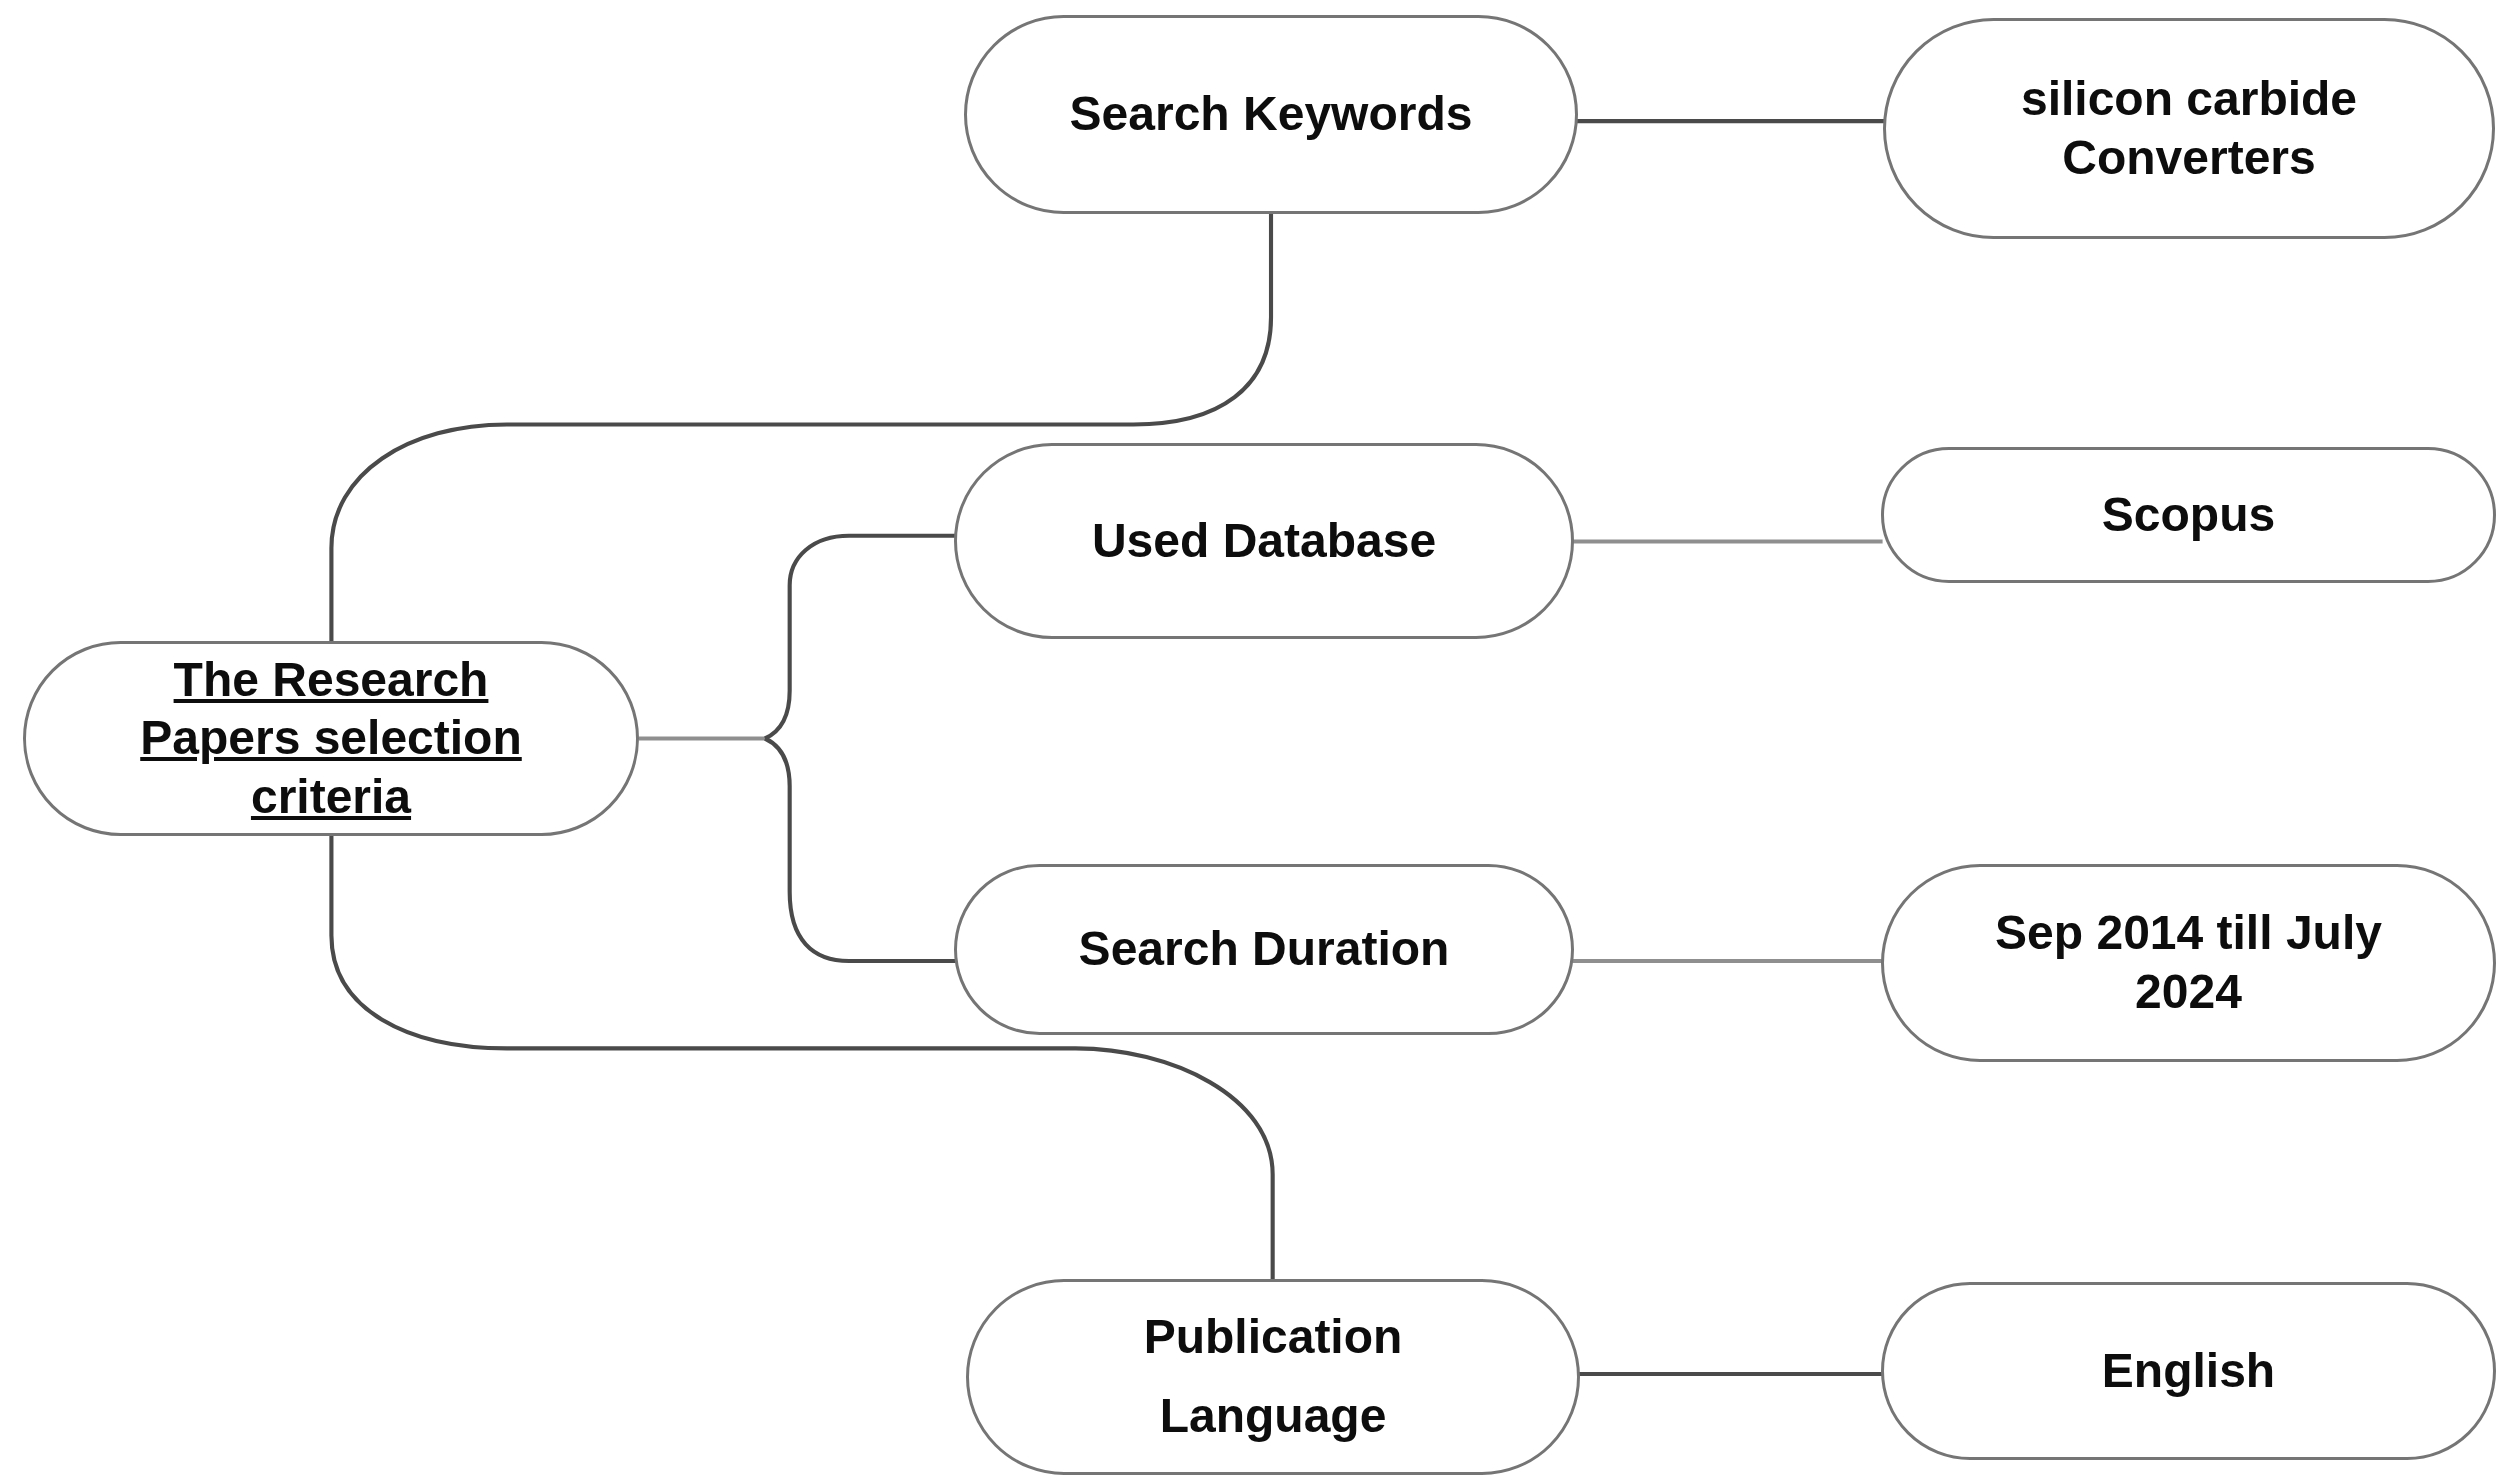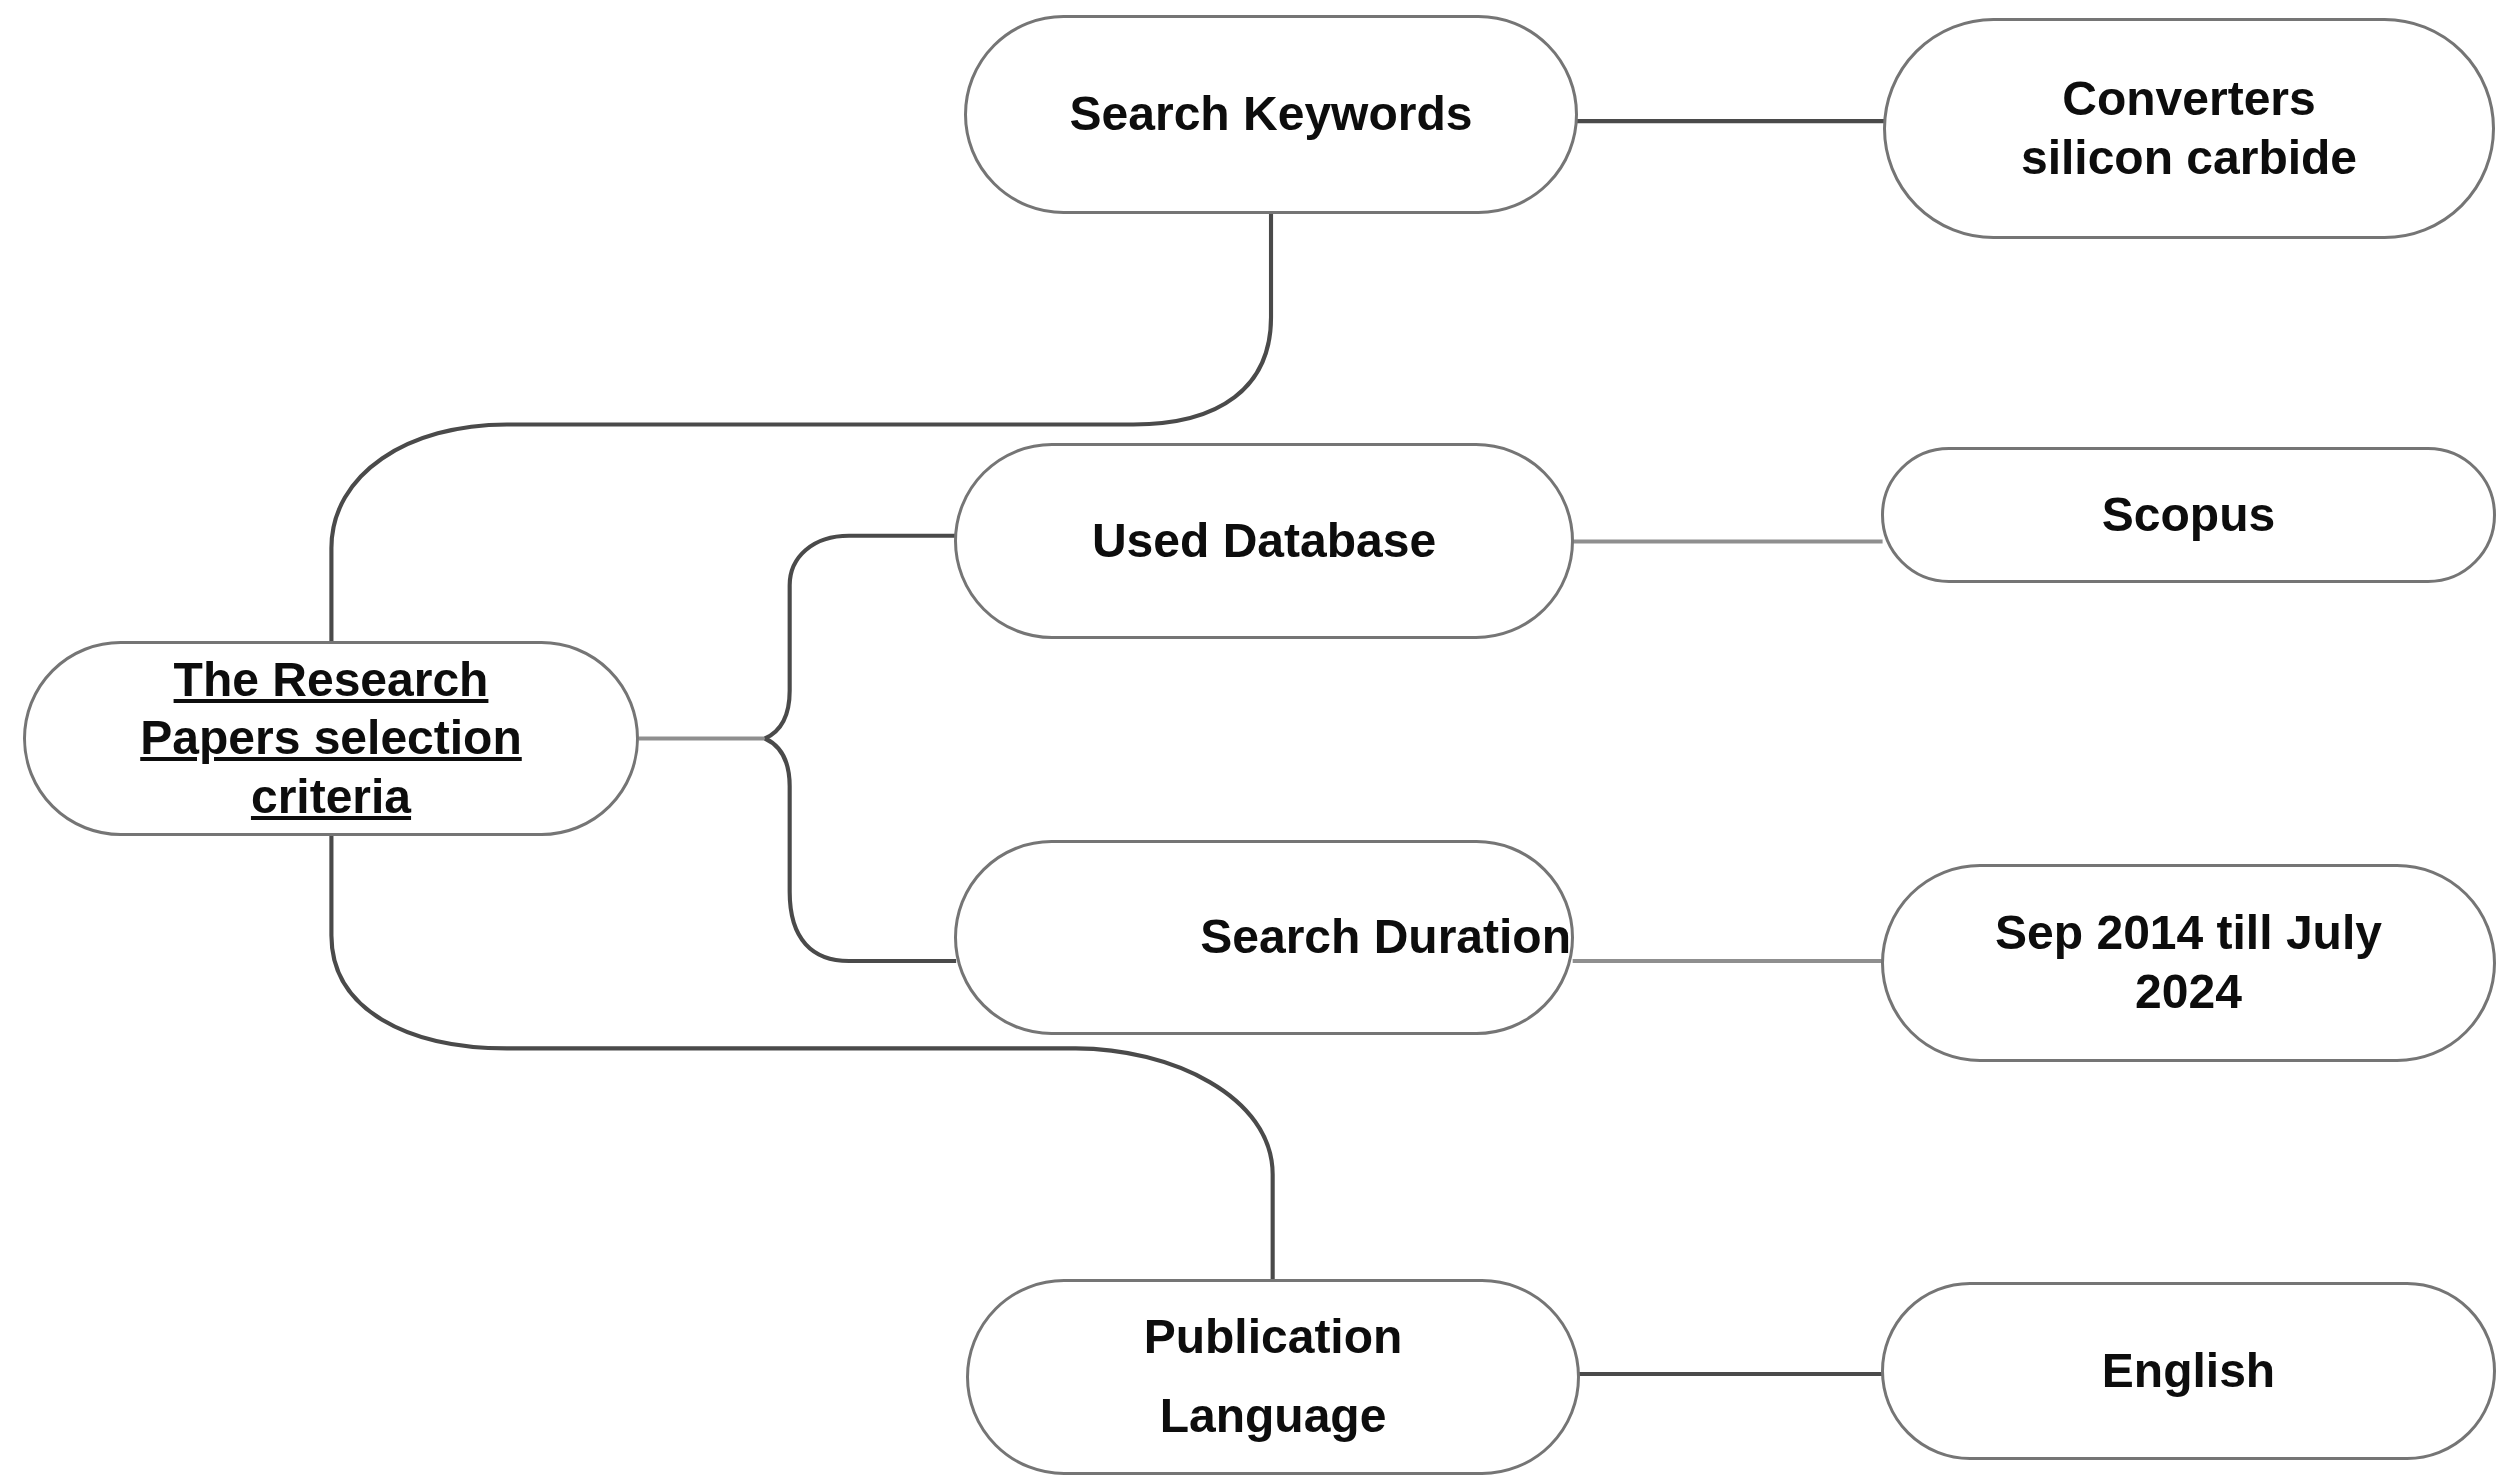--- a/index.html
+++ b/index.html
@@ -44,21 +44,21 @@
     line-height: 1.22;
   }
   .node span { display: block; white-space: nowrap; }
 
   
   #node-search-keywords      { left: 964px; top: 15px;   width: 614px; height: 199px; }
   #node-silicon-carbide      { left: 1883px; top: 18px;   width: 612px; height: 221px; }
   #node-used-database        { left: 954px; top: 443px;  width: 620px; height: 196px; }
   #node-scopus               { left: 1881px; top: 447px;  width: 615px; height: 136px; }
   #node-root                 { left: 23px;   top: 641px;  width: 616px; height: 195px; text-decoration: underline; }
-  #node-search-duration      { left: 954px; top: 840px; width: 620px; height: 195px; align-items: flex-end; }
+  #node-search-duration      { left: 954px; top: 864px; width: 620px; height: 171px; }
   #node-jan-2014             { left: 1881px; top: 864px; width: 615px; height: 198px; }
   #node-publication-language { left: 966px; top: 1279px; width: 614px; height: 196px; gap: 20px; }
   #node-english              { left: 1881px; top: 1282px; width: 615px; height: 178px; }
 </style>
 </head>
 <body>
 
 <div id="canvas">
 
   <svg id="connector-layer" viewBox="0 0 3033 1792" xmlns="http://www.w3.org/2000/svg">
@@ -77,22 +77,22 @@
     <path class="conn conn-light" d="M1908,657 H2284"></path>
     <path class="conn conn-light" d="M1908,1166 H2284"></path>
     <path class="conn conn-dark" d="M1915,1667 H2284"></path>
   </svg>
 
   <div class="node" id="node-search-keywords">
     <span>Search Keywords</span>
   </div>
 
   <div class="node" id="node-silicon-carbide">
+    <span>silicon carbide</span>
     <span>Converters</span>
-    <span>silicon carbide</span>
   </div>
 
   <div class="node" id="node-used-database">
     <span>Used Database</span>
   </div>
 
   <div class="node" id="node-scopus">
     <span>Scopus</span>
   </div>
 

